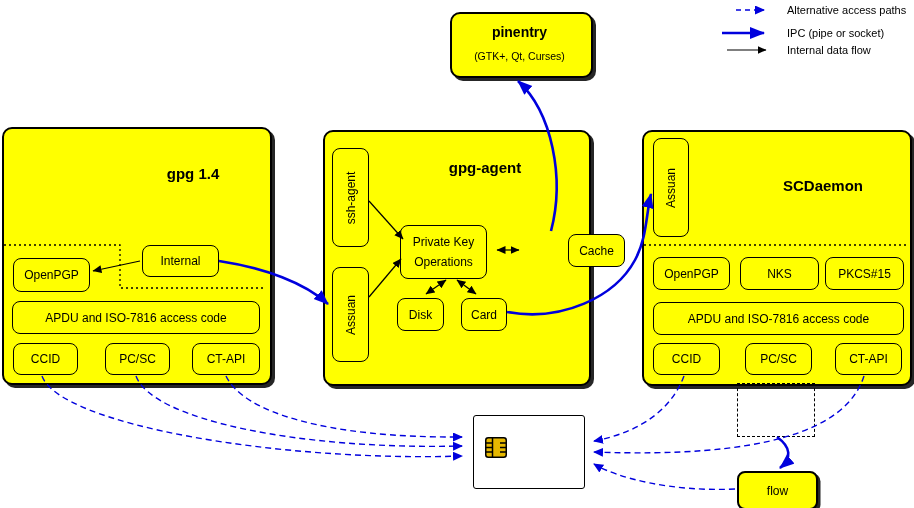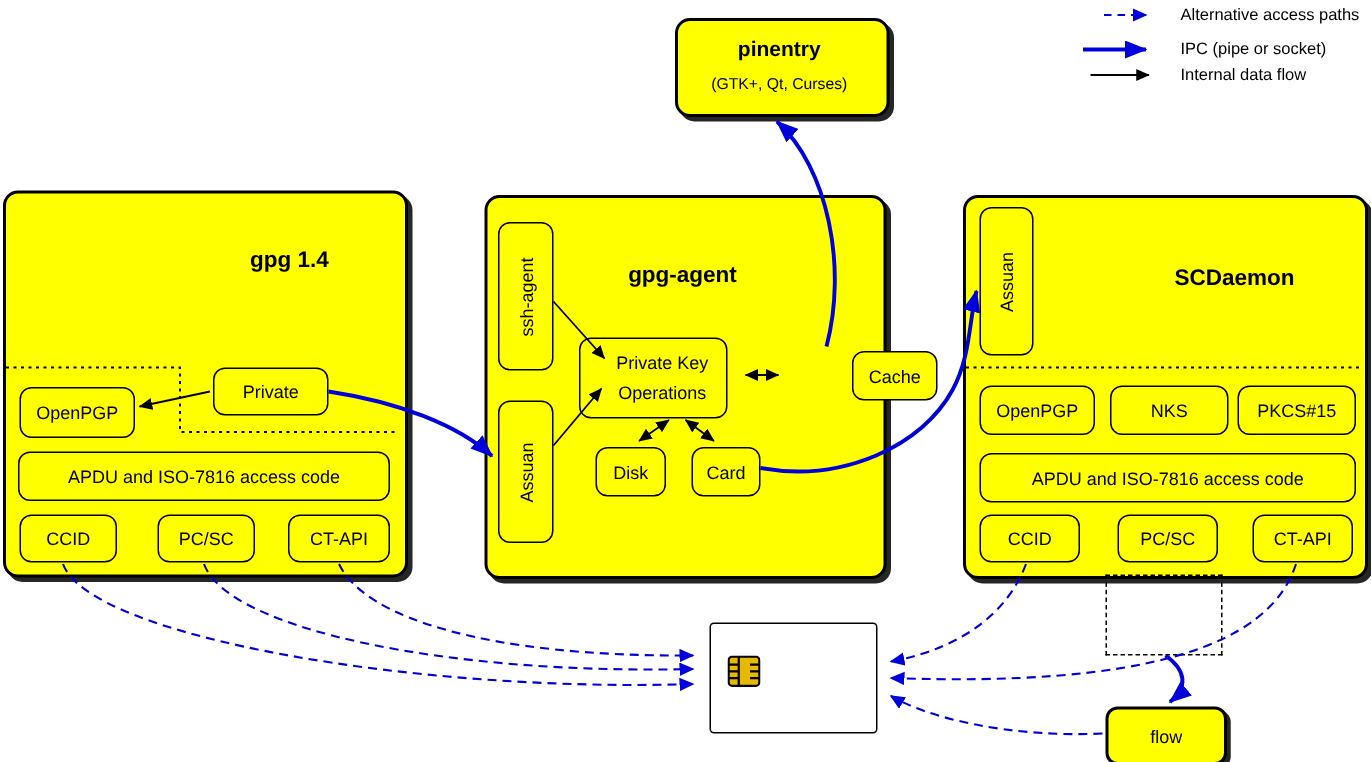--- a/index.html
+++ b/index.html
@@ -37,51 +37,51 @@
 <div id="stage">
 
   <div class="bigbox" style="left:450px;top:12px;width:139px;height:62px;"></div>
   <div class="pin-title" style="left:450px;top:24px;width:139px;">pinentry</div>
   <div class="pin-sub" style="left:450px;top:50px;width:139px;">(GTK+, Qt, Curses)</div>
 
   <div class="bigbox" style="left:2px;top:127px;width:266px;height:254px;"></div>
   <div class="title" style="left:16px;top:165px;width:266px;padding-left:44px;">gpg 1.4</div>
 
   <div class="bigbox" style="left:323px;top:130px;width:264px;height:252px;"></div>
-  <div class="title" style="left:323px;top:175px;width:264px;">gpg-agent</div>
+  <div class="title" style="left:323px;top:159px;width:264px;padding-left:30px;">gpg-agent</div>
 
   <div class="bigbox" style="left:642px;top:130px;width:266px;height:252px;"></div>
   <div class="title" style="left:642px;top:177px;width:266px;margin-left:48px;">SCDaemon</div>
 
   <div class="node" style="left:13px;top:258px;width:75px;height:32px;">
       <span>OpenPGP</span>
     </div>
   <div class="node" style="left:142px;top:245px;width:75px;height:30px;">
-      <span>Private</span>
+      <span>Internal</span>
     </div>
   <div class="node" style="left:12px;top:301px;width:246px;height:31px;">
       <span>APDU and ISO-7816 access code</span>
     </div>
   <div class="node" style="left:13px;top:343px;width:63px;height:30px;">
       <span>CCID</span>
     </div>
   <div class="node" style="left:105px;top:343px;width:63px;height:30px;">
       <span>PC/SC</span>
     </div>
   <div class="node" style="left:192px;top:343px;width:66px;height:30px;">
       <span>CT-API</span>
     </div>
 
   <div class="node vnode" style="left:332px;top:148px;width:35px;height:97px;">
       <span>ssh-agent</span>
     </div>
   <div class="node vnode" style="left:332px;top:267px;width:35px;height:93px;">
       <span>Assuan</span>
     </div>
-  <div class="node pko" style="left:386px;top:225px;width:85px;height:52px;padding-left:12px;">
+  <div class="node pko" style="left:400px;top:225px;width:85px;height:52px;">
     <span>Private Key</span>
     <span>Operations</span>
   </div>
   <div class="node" style="left:523px;top:234px;width:55px;height:31px;margin-left:45px;">
       <span>Cache</span>
     </div>
   <div class="node" style="left:397px;top:298px;width:45px;height:31px;">
       <span>Disk</span>
     </div>
   <div class="node" style="left:461px;top:298px;width:44px;height:31px;">

